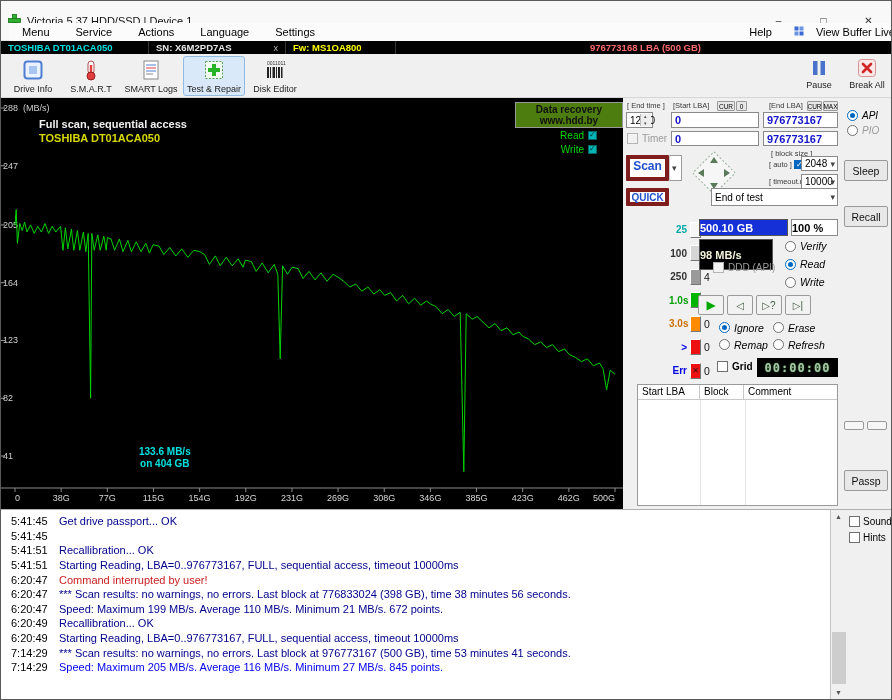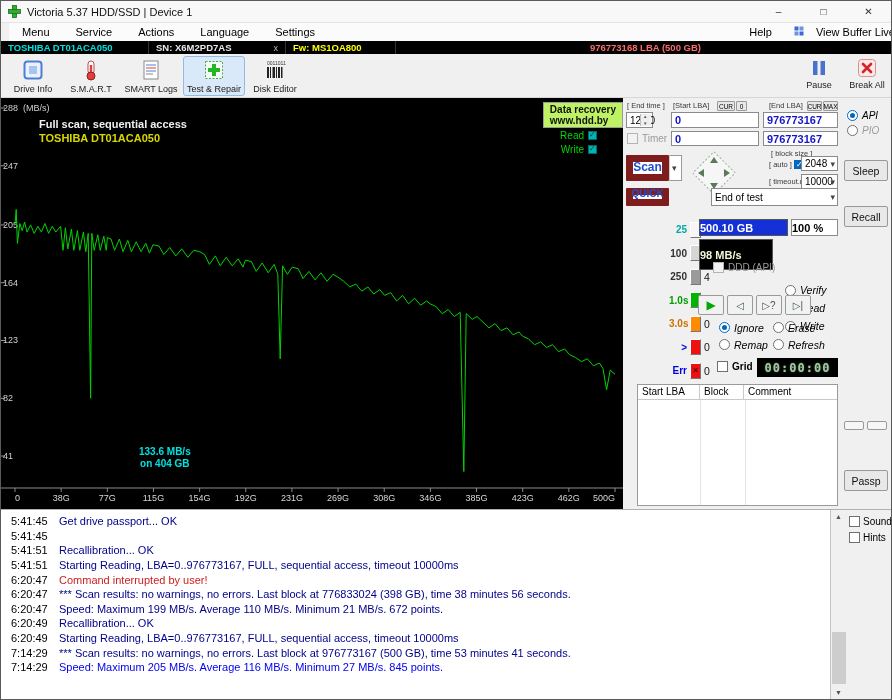--- a/index.html
+++ b/index.html
@@ -1,20 +1,20 @@
 <!DOCTYPE html>
 <html><head>
 <meta charset="utf-8">
 <style>
   *{margin:0;padding:0;box-sizing:border-box;}
   html,body{margin:0;padding:0;background:#777;}
   .window{position:relative;width:892px;height:700px;background:#f0f0f0;border:1px solid #5a5a5a;overflow:hidden;font-family:"Liberation Sans",sans-serif;font-size:11px;color:#000;}
 
   
-  .titlebar{position:absolute;left:0;top:0;width:100%;height:22px;background:#f8f8f8;display:flex;align-items:center;border-bottom:1px solid #e4e4e4;}
+  .titlebar{position:absolute;left:0;top:0;width:100%;height:40px;background:#f8f8f8;display:flex;align-items:center;border-bottom:1px solid #e4e4e4;}
   .app-icon{margin:0 6px 0 7px;display:flex;}
   .title{font-size:11px;color:#111;}
   .win-controls{margin-left:auto;display:flex;height:100%;}
   .win-btn{width:45px;height:100%;display:flex;align-items:center;justify-content:center;font-size:10px;color:#333;}
 
   
   .menubar{position:absolute;left:0;top:22px;width:100%;height:18px;background:#fbfbfb;display:flex;align-items:center;font-size:11px;margin-left:8px;}
   .menu-item{padding:0 13px;}
   .menu-right{margin-left:auto;display:flex;align-items:center;}
   .menu-help{padding:0 22px;}
@@ -33,40 +33,40 @@
   .toolbar{position:absolute;left:0;top:53px;width:100%;height:44px;background:#f0f0f0;border-bottom:1px solid #d6d6d6;}
   .tool-btn{position:absolute;top:2px;height:40px;display:flex;flex-direction:column;align-items:center;gap:1px;border:1px solid transparent;border-radius:3px;padding-top:2px;}
   .tool-btn.selected{background:#d9e9f9;border-color:#8fbbe4;}
   .tool-label{font-size:9px;color:#222;white-space:nowrap;}
 
   
   .graph{position:absolute;left:0;top:97px;width:622px;height:411px;background:#000;}
   .graph svg{position:absolute;left:0;top:0;}
   .g-title1{position:absolute;left:38px;top:20px;color:#f0f0f0;font-size:11px;font-weight:bold;}
   .g-title2{position:absolute;left:38px;top:34px;color:#d8d800;font-size:11px;font-weight:bold;}
-  .watermark{position:absolute;right:0;top:4px;background:#bef264;border:1px solid #999;padding:1px 6px;font-size:10px;font-weight:bold;color:#111;line-height:11px;}
+  .watermark{position:absolute;right:0;top:4px;background:#4d7c0f;border:1px solid #999;padding:1px 20px;text-align:center;font-size:10px;font-weight:bold;color:#111;line-height:11px;}
   .legend{position:absolute;right:26px;top:32px;display:flex;flex-direction:column;gap:3px;align-items:flex-end;}
   .legend-row{display:flex;align-items:center;gap:4px;color:#00d800;font-size:10px;}
   .legend-box{width:9px;height:9px;background:#00b4b4;border:1px solid #006868;position:relative;}
   .legend-box::after{content:"✓";position:absolute;left:0;top:-2px;font-size:8px;color:#003030;}
   .annotation{position:absolute;left:138px;top:348px;color:#00e0e0;font-size:10px;font-weight:bold;text-align:center;line-height:12px;}
 
   
   .controls{position:absolute;left:622px;top:97px;width:216px;height:411px;background:#f0f0f0;font-size:10px;}
   .mini-label{position:absolute;font-size:7.5px;color:#3a3a3a;white-space:nowrap;}
   .mini-label2{font-size:7.5px;color:#3a3a3a;white-space:nowrap;}
   .mini-btn{position:absolute;height:10px;font-size:6.5px;background:#e8e8e8;border:1px solid #999;display:flex;align-items:center;justify-content:center;border-radius:1px;}
   .input{position:absolute;background:#fff;border:1px solid #8a8a8a;display:flex;align-items:center;padding:0 3px;font-size:10px;}
   .input.blue{color:#1414c8;font-weight:bold;font-size:11px;}
   .spinner{position:absolute;right:1px;top:1px;width:11px;bottom:1px;background:#eee;border-left:1px solid #bbb;}
   .spinner::before{content:"▲";position:absolute;left:2px;top:0;font-size:4.5px;color:#555;}
   .spinner::after{content:"▼";position:absolute;left:2px;bottom:0;font-size:4.5px;color:#555;}
   .select{position:absolute;background:#fff;border:1px solid #8a8a8a;display:flex;align-items:center;padding:0 14px 0 3px;font-size:10px;white-space:nowrap;}
   .select::after{content:"▾";position:absolute;right:2px;top:50%;transform:translateY(-55%);color:#444;font-size:9px;}
-  .btn-white{position:absolute;background:#fff;border:7px solid #7f1d1d;display:flex;align-items:flex-end;justify-content:center;color:#2050cc;font-weight:bold;border-radius:1px;}
+  .btn-white{position:absolute;background:#fff;border:4px solid #7f1d1d;display:flex;align-items:flex-start;justify-content:center;color:#2050cc;font-weight:bold;border-radius:1px;}
   .scan-arrow{position:absolute;background:#fff;border:1px solid #9a9a9a;border-left:1px solid #ccc;}
   .scan-arrow::after{content:"▾";position:absolute;left:2px;top:50%;transform:translateY(-50%);font-size:9px;color:#444;}
   .diamond{position:absolute;}
   .check-row{position:absolute;display:flex;align-items:center;gap:4px;font-size:10px;white-space:nowrap;}
   .check{width:11px;height:11px;border:1px solid #707070;background:#fff;display:inline-block;position:relative;flex:none;}
   .check.small{width:9px;height:9px;}
   .check.checked{background:#0067c0;border-color:#0067c0;}
   .check.checked::after{content:"✓";color:#fff;font-size:8px;position:absolute;left:1px;top:-1px;}
   .check.disabled{border-color:#b4b4b4;background:#f2f2f2;}
   .dis-label{color:#9a9a9a;}
@@ -76,21 +76,21 @@
   .c-block{width:11px;height:16px;border:1px solid;border-color:#fff #777 #777 #fff;flex:none;font-size:8px;line-height:14px;text-align:center;color:#311;}
   .c-value{font-size:10.5px;color:#111;}
   .disp{position:absolute;display:flex;align-items:center;font-weight:bold;font-size:11px;}
   .disp-cap{left:76px;top:121px;width:89px;height:17px;background:#1630d8;color:#fff;border:1px solid #555;}
   .disp-pct{left:168px;top:121px;width:47px;height:17px;background:#fff;color:#000;border:1px solid #8a8a8a;}
   .disp-speed{left:76px;top:141px;width:74px;height:31px;background:#000;color:#f4f4d8;border:1px solid #555;}
   .radio{width:11px;height:11px;border:1px solid #707070;border-radius:50%;background:#fff;position:relative;display:inline-block;flex:none;}
   .radio.sel{border-color:#0067c0;}
   .radio.sel::after{content:"";position:absolute;left:2px;top:2px;width:5px;height:5px;border-radius:50%;background:#0067c0;}
   .radio-row{display:flex;align-items:center;gap:4px;font-size:10.5px;white-space:nowrap;font-style:italic;}
-  .mode-radios{position:absolute;left:162px;top:139px;display:flex;flex-direction:column;margin-top:44px;}
+  .mode-radios{position:absolute;left:162px;top:139px;display:flex;flex-direction:column;}
   .mode-radios .radio-row{height:18px;}
   .action-radios{position:absolute;left:96px;top:222px;display:grid;grid-template-columns:54px 66px;row-gap:2px;}
   .action-radios .radio-row{height:15px;}
   .playback{position:absolute;left:75px;top:197px;display:flex;gap:3px;}
   .pb{width:26px;height:20px;background:#f2f2f2;border:1px solid #9a9a9a;display:flex;align-items:center;justify-content:center;font-size:10px;color:#3c5a3c;border-radius:2px;}
   .pb.play{color:#00a800;font-size:12px;}
   .lcd{position:absolute;left:134px;top:260px;width:81px;height:19px;background:#000;color:#a4c8a4;font-family:"DejaVu Sans Mono",monospace;font-weight:bold;font-size:12px;display:flex;align-items:center;justify-content:center;letter-spacing:1px;text-shadow:0 0 2px #3c6a3c;}
   .lba-table{position:absolute;left:14px;top:286px;width:201px;height:122px;background:#fff;border:1px solid #9a9a9a;}
   .lba-head{display:flex;height:15px;border-bottom:1px solid #c8c8c8;font-size:10px;}
   .lba-head span{padding:1px 4px;border-right:1px solid #c8c8c8;overflow:hidden;}

